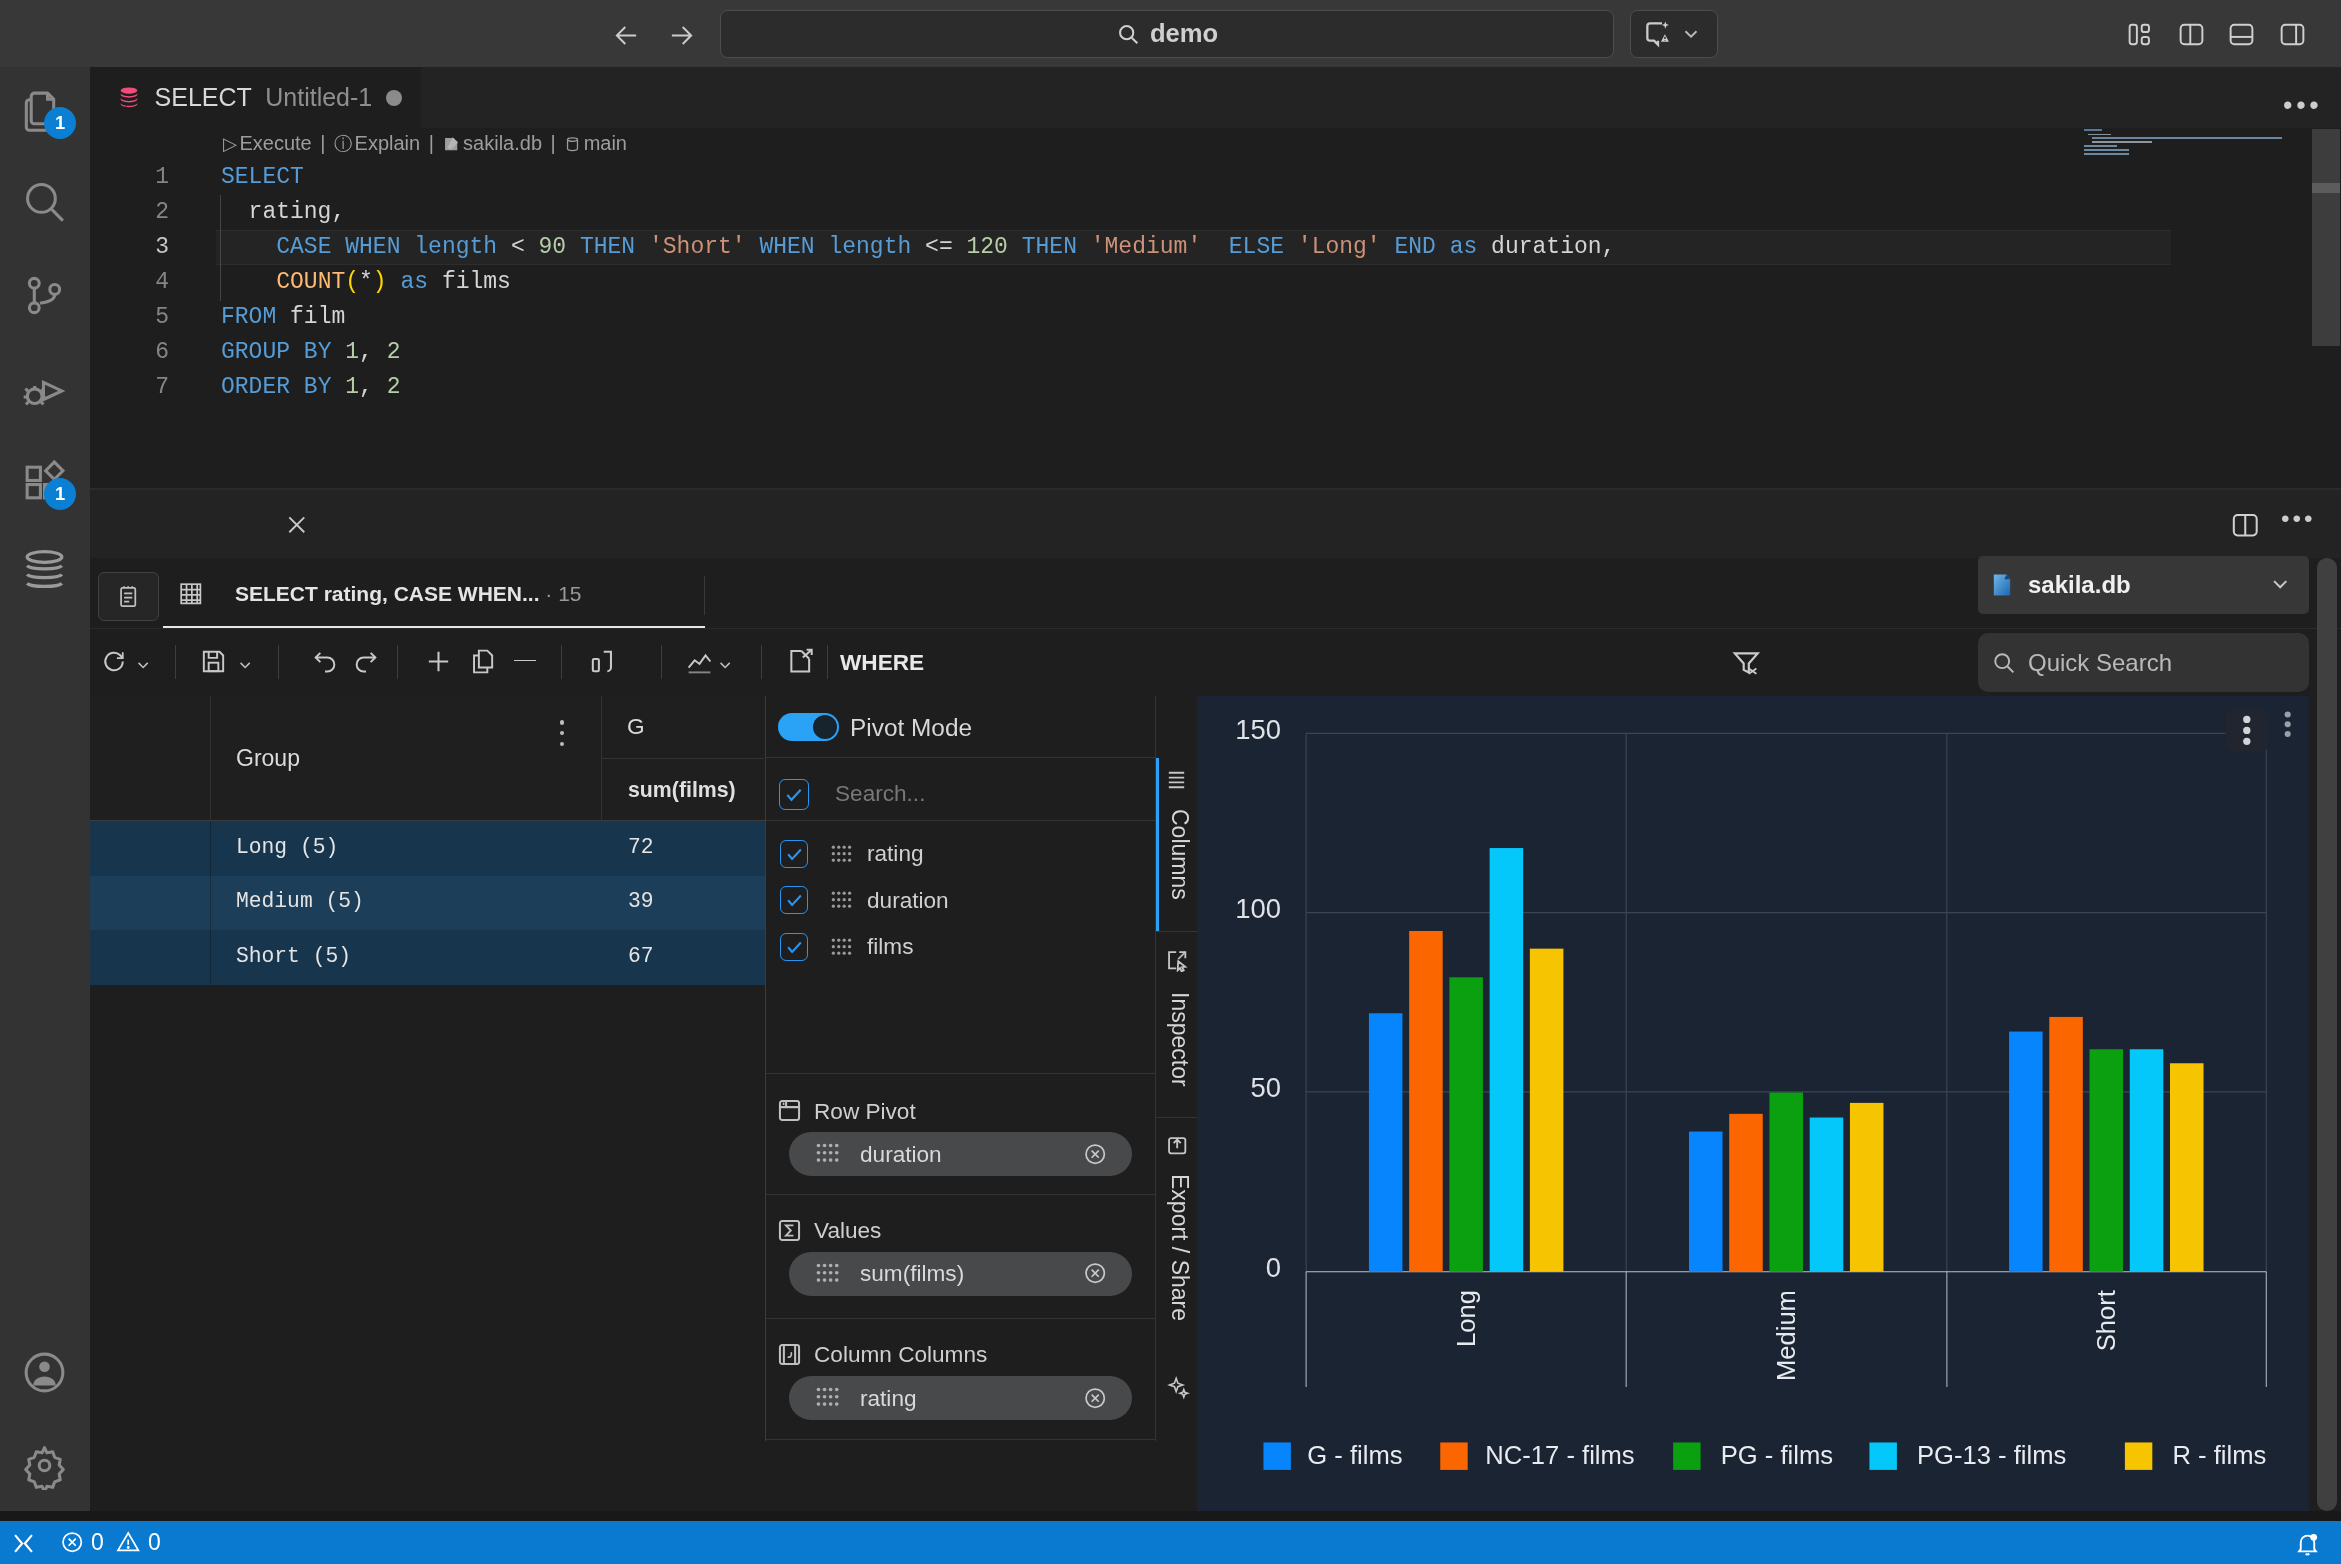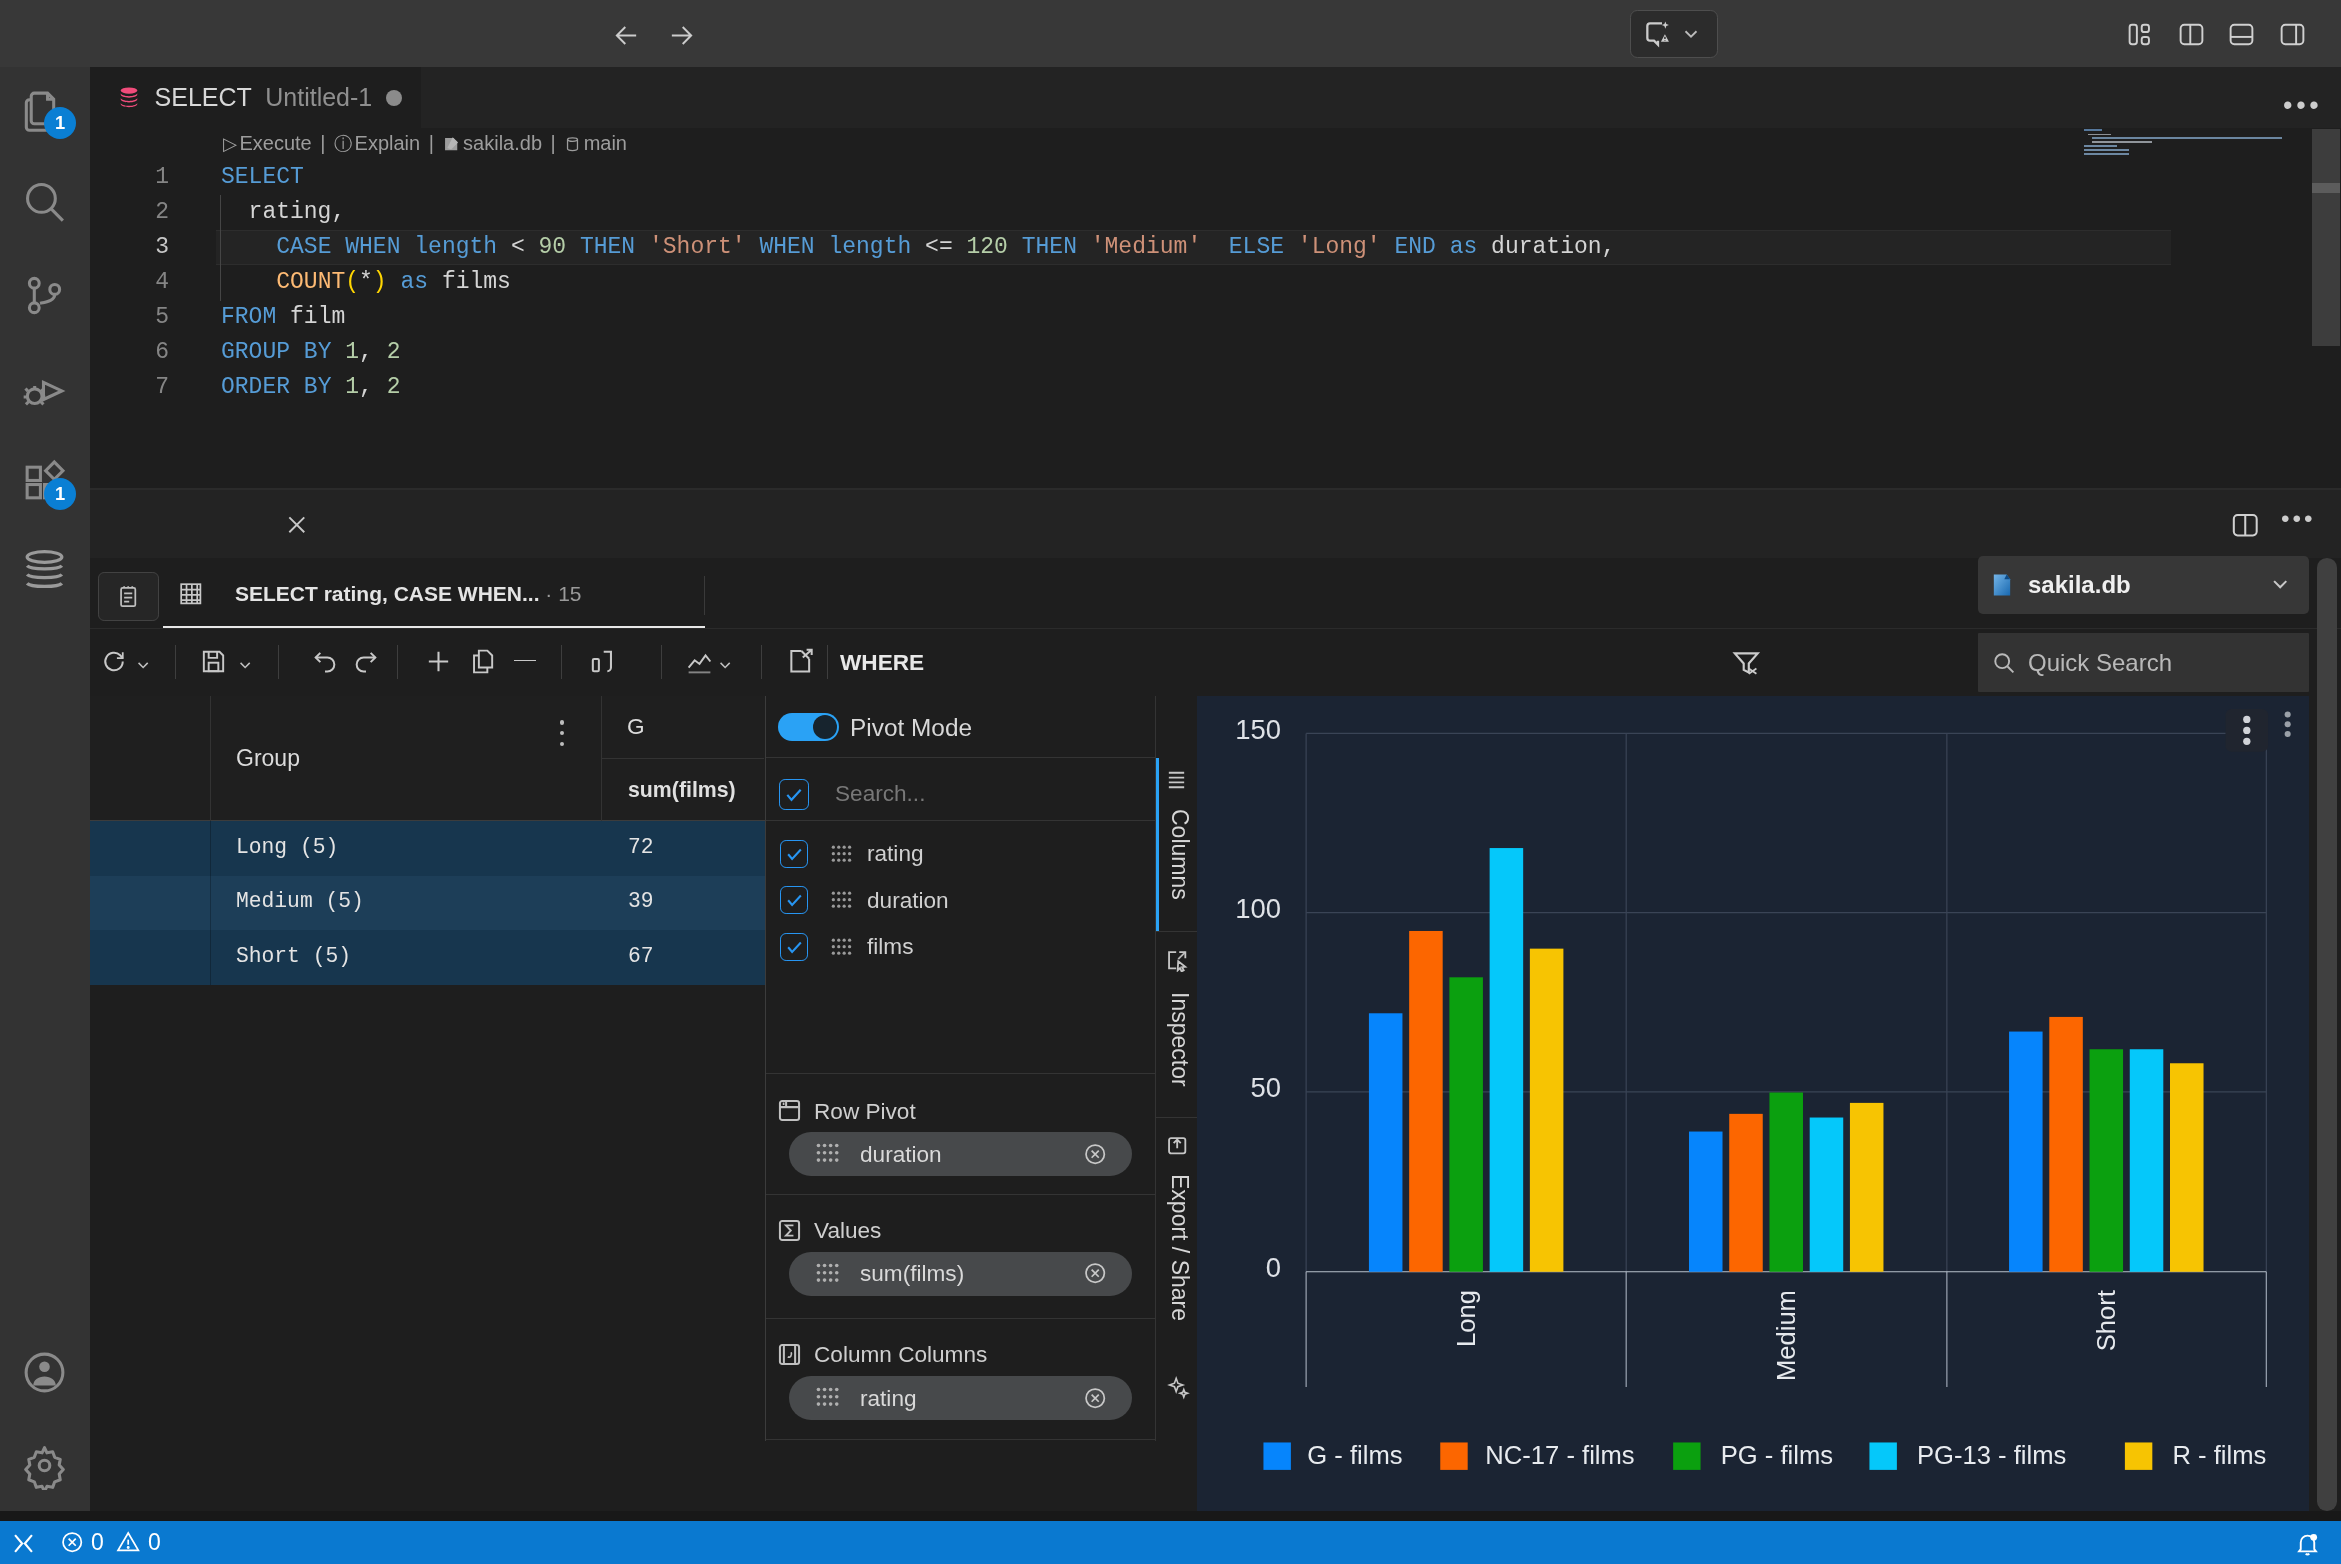--- a/index.html
+++ b/index.html
@@ -16,20 +16,27 @@
 
 <div class="abs" id="titlebar" style="left:0;top:0;width:2342px;height:67px;background:#383838;">
 
   <svg class="abs" style="left:612px;top:21px;" width="29" height="29" viewBox="0 0 24 24" fill="none" stroke="#cccccc" stroke-width="1.6">
         <path d="M20 12H5M11 5l-7 7 7 7"></path>
       </svg>
   <svg class="abs" style="left:667px;top:21px;" width="29" height="29" viewBox="0 0 24 24" fill="none" stroke="#cccccc" stroke-width="1.6">
         <path d="M4 12h15M13 5l7 7-7 7"></path>
       </svg>
 
+  <div class="abs" style="left:720px;top:9.8px;width:894px;height:48px;background:#2c2c2c;border:1.2px solid #4e4e4e;border-radius:7.3px;display:flex;align-items:center;justify-content:center;color:#cfcfcf;font-size:24.4px;">
+    <svg width="24.4" height="24.4" viewBox="0 0 24 24" fill="none" stroke="#cfcfcf" stroke-width="2" style="margin-right:9.8px;">
+          <circle cx="10.5" cy="10.5" r="6.5"></circle>
+          <path d="M15.5 15.5L21 21"></path>
+        </svg>
+    <span style="font-weight:700;font-size:25.6px;">demo</span>
+  </div>
 
   <div class="abs" style="left:1630px;top:9.8px;width:88px;height:48px;background:#2c2c2c;border:1.2px solid #4e4e4e;border-radius:7.3px;display:flex;align-items:center;">
     <svg style="margin-left:11px;" width="32" height="32" viewBox="0 0 24 24" fill="none" stroke="#cccccc" stroke-width="1.7">
           <path d="M4 6v9a2 2 0 0 0 2 2h3l3 3v-3"></path>
           <path d="M4 6a2 2 0 0 1 2-2h9"></path>
           <path d="M17.5 2.6l.75 1.95 1.95.75-1.95.75-.75 1.95-.75-1.95-1.95-.75 1.95-.75z" fill="#cccccc" stroke="none"></path>
           <path d="M17.2 12.2l3 5.6h-6z" fill="#cccccc" stroke="none"></path>
           <path d="M17.2 14v1.8M17.2 16.8v.5" stroke="#2c2c2c" stroke-width="1.1"></path>
         </svg>
     <svg style="margin-left:6.1px;" width="22" height="22" viewBox="0 0 24 24" fill="none" stroke="#bbbbbb" stroke-width="2">
@@ -282,21 +289,21 @@
           <path d="M15 3h6v6" opacity="0"></path>
           <path d="M14 9l7-6M17 3h4v4"></path>
         </svg>
     <div class="abs" style="left:737px;top:16px;width:1.2px;height:34px;background:#3e3e3e;"></div>
     <div class="abs" style="left:750px;top:21px;font-size:22.6px;font-weight:700;color:#e8e8e8;">WHERE</div>
     <svg class="abs" style="left:1641px;top:18.3px;" width="30.5" height="30.5" viewBox="0 0 24 24" fill="none" stroke="#cccccc" stroke-width="1.7">
           <path d="M3 5h18l-7 8v7l-4-2v-5z"></path>
           <path d="M14 17l6 4M20 17l-6 4" stroke-width="1.4"></path>
         </svg>
 
-    <div class="abs" style="left:1888px;top:4.3px;width:331px;height:59px;background:#333333;border-radius:1px;display:flex;align-items:center;">
+    <div class="abs" style="left:1888px;top:4.3px;width:331px;height:59px;background:#333333;border-radius:10px;display:flex;align-items:center;">
       <svg style="margin-left:13.4px;" width="25.6" height="25.6" viewBox="0 0 24 24" fill="none" stroke="#b9b9b9" stroke-width="1.8">
             <circle cx="10.5" cy="10.5" r="6.5"></circle>
             <path d="M15.5 15.5L21 21"></path>
           </svg>
       <span style="margin-left:11px;font-size:24px;color:#b9b9b9;">Quick Search</span>
     </div>
   </div>
 
   <div id="gridpane" class="abs" style="left:0;top:138px;width:675px;height:745px;">
 

